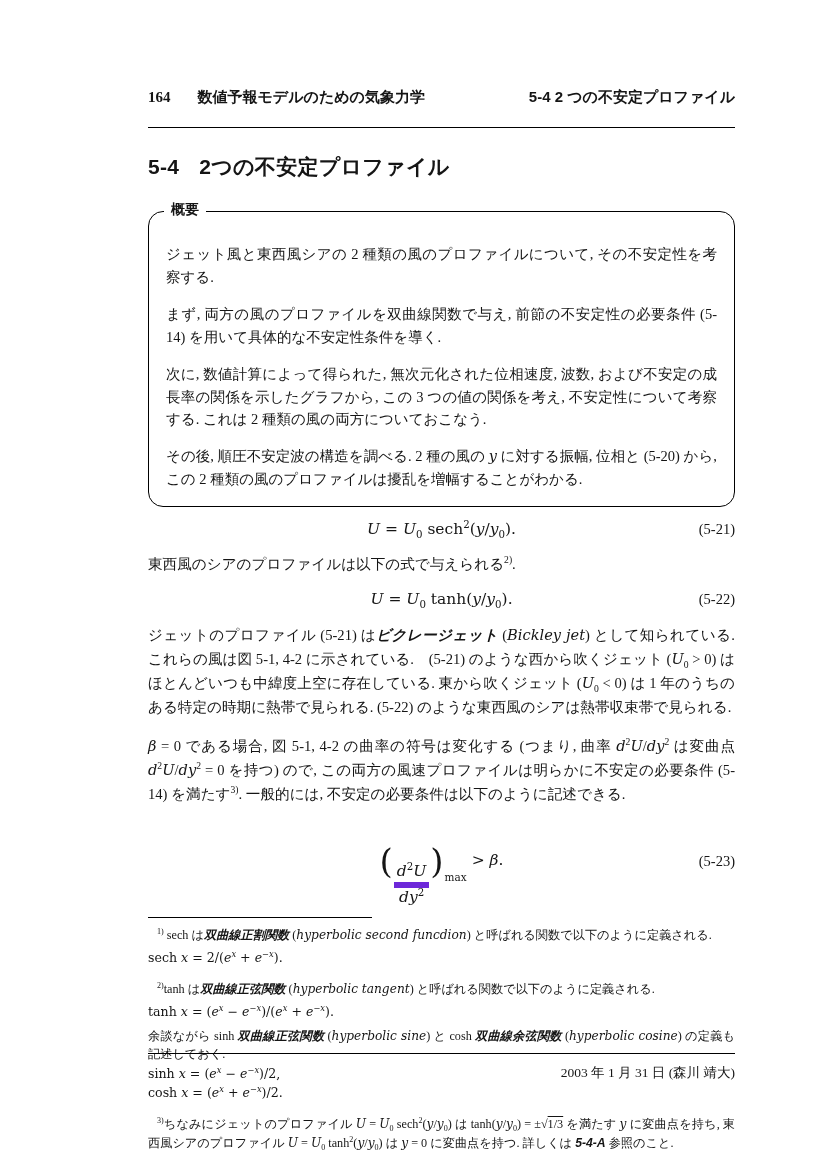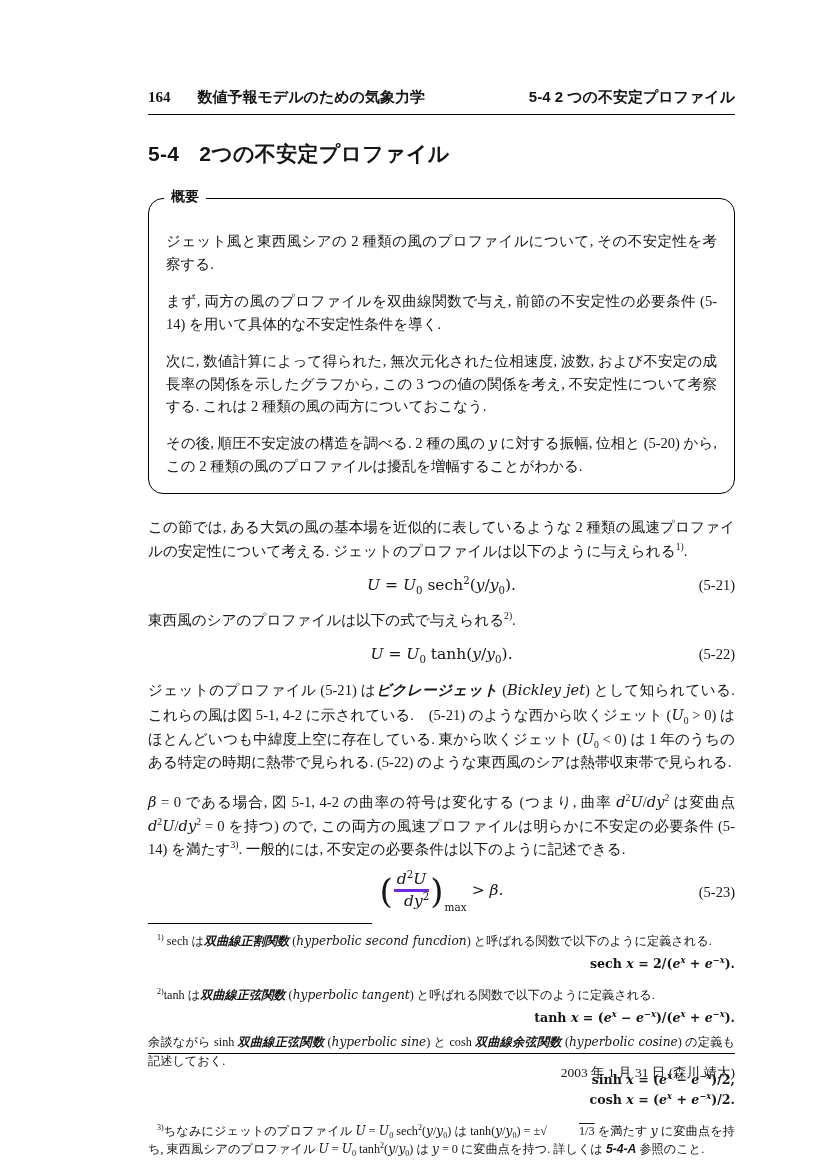--- a/index.html
+++ b/index.html
@@ -6,21 +6,21 @@
   html,body { margin:0; padding:0; }
   body {
     width:826px; height:1169px; background:#ffffff; color:#151515;
     font-family:"Liberation Serif","DejaVu Serif",serif;
     position:relative; overflow:hidden;
   }
   .page { position:absolute; inset:0; padding:88px 91px 0 148px; }
 
   
   .header { display:flex; align-items:baseline; border-bottom:1.2px solid #000;
-            padding-bottom:7px; font-weight:700; font-size:15px; }
+            padding-bottom:20px; font-weight:700; font-size:15px; }
   .header .pagenum { font-family:"Liberation Serif",serif; }
   .header .htitle-left { margin-left:27px; font-family:"Liberation Sans",sans-serif; }
   .header .htitle-right { margin-left:auto; font-family:"Liberation Sans",sans-serif; }
 
   
   .section-title { margin-top:25px; font-size:21px; font-weight:700; letter-spacing:0.3px; }
   .section-title .secnum { font-family:Liberation Sans, sans-serif; margin-right:20px; }
   .section-title .sectext { font-family:"Liberation Sans",sans-serif; }
 
   
@@ -36,49 +36,49 @@
   .bp.first { margin-top:22px; }
 
   
   .deq { position:relative; text-align:center; margin:13px 0;
          font-size:15.5px; font-family:"DejaVu Serif",serif; }
   .deq .eqno { position:absolute; right:0; top:50%; transform:translateY(-50%);
                font-size:14.5px; font-family:"Liberation Serif",serif; font-style:normal; }
   .deq-523 { margin:9px 0 6px; }
   .frac { display:inline-flex; flex-direction:column; vertical-align:middle;
           margin:0 1px; line-height:1.15; text-align:center; }
-  .frac .fnum { border-bottom:3px solid #6d28d9; padding:0 3px 1px; }
-  .frac .fden { padding-top:1px;text-align:right; }
+  .frac .fnum { border-bottom:6px solid #6d28d9; padding:0 3px 1px;margin-top:48px; }
+  .frac .fden { padding-top:1px; }
   .paren { font-size:34px; font-weight:300; vertical-align:middle; line-height:0.9;
            font-family:"DejaVu Serif",serif; }
   .psub { font-size:10.5px; vertical-align:-16px; margin-left:1px; font-style:normal; }
 
   
   .fnrule { width:224px; border:none; border-top:1.1px solid #000; margin:10px 0 8px; }
   .fn { font-size:12.2px; line-height:1.5; text-align:justify; margin:0; }
   .fn.indent { text-indent:9px; }
   .fn.gap { margin-top:12px; }
-  .fdeq { text-align:right; margin:5px 0; font-size:12.6px; font-family:"DejaVu Serif",serif;font-weight:bold; }
+  .fdeq { text-align:left; margin:5px 0; font-size:12.6px; font-family:"DejaVu Serif",serif; }
   .fdeq.tight { margin:1px 0; }
 
   
   .footer { position:absolute; left:148px; right:91px; top:1053px; }
   .footer-rule { border:none; border-top:1px solid #000; margin:0; }
   .footer-date { margin-top:10px; font-size:13.5px;text-align:right; }
 
   
   .run-r  { }
   .run-m  { font-style:italic; font-family:"DejaVu Serif",serif; }
   .run-i  { font-style:italic; font-family:"DejaVu Serif",serif; }
   .run-b  { font-weight:700; font-family:"Liberation Sans",sans-serif;font-style:italic; }
   .run-sup  { vertical-align:super; font-size:0.66em; line-height:0; font-style:normal; }
   .run-sub  { vertical-align:sub;   font-size:0.66em; line-height:0; font-style:normal; }
   .run-msup { vertical-align:super; font-size:0.66em; line-height:0;
               font-style:italic; font-family:"DejaVu Serif",serif; }
-  .run-ol { text-decoration:overline;margin-left:32px; }
+  .run-ol { text-decoration:overline; }
 </style>
 </head>
 <body>
 
 <div class="page">
 
   <div class="header">
     <span class="pagenum">164</span>
     <span class="htitle-left">数値予報モデルのための気象力学</span>
     <span class="htitle-right">5-4 2 つの不安定プロファイル</span>
@@ -89,21 +89,20 @@
   </div>
 
   <div class="obox">
     <span class="obox-label">概要</span>
     <p><span class="run-r">ジェット風と東西風シアの 2 種類の風のプロファイルについて, その不安定性を考察する.</span></p>
     <p><span class="run-r">まず, 両方の風のプロファイルを双曲線関数で与え, 前節の不安定性の必要条件 (5-14) を用いて具体的な不安定性条件を導く.</span></p>
     <p><span class="run-r">次に, 数値計算によって得られた, 無次元化された位相速度, 波数, および不安定の成長率の関係を示したグラフから, この 3 つの値の関係を考え, 不安定性について考察する. これは 2 種類の風の両方についておこなう.</span></p>
     <p><span class="run-r">その後, 順圧不安定波の構造を調べる. 2 種の風の </span><span class="run-m">y</span><span class="run-r"> に対する振幅, 位相と (5-20) から, この 2 種類の風のプロファイルは擾乱を増幅することがわかる.</span></p>
   </div>
 
-  <p class="bp first"><span class="run-r">この節では, ある大気の風の基本場を近似的に表しているような 2 種類の風速プロファイルの安定性について考える. ジェットのプロファイルは以下のように与えられる</span><span class="run-sup">1)</span><span class="run-r">.</span></p>
 
   <div class="deq">
     <span><span class="run-m">U</span><span class="run-r"> = </span><span class="run-m">U</span><span class="run-sub">0</span><span class="run-r"> sech</span><span class="run-sup">2</span><span class="run-r">(</span><span class="run-m">y</span><span class="run-r">/</span><span class="run-m">y</span><span class="run-sub">0</span><span class="run-r">).</span></span>
     <span class="eqno">(5-21)</span>
   </div>
 
   <p class="bp"><span class="run-r">東西風のシアのプロファイルは以下の式で与えられる</span><span class="run-sup">2)</span><span class="run-r">.</span></p>
 
   <div class="deq">
     <span><span class="run-m">U</span><span class="run-r"> = </span><span class="run-m">U</span><span class="run-sub">0</span><span class="run-r"> tanh(</span><span class="run-m">y</span><span class="run-r">/</span><span class="run-m">y</span><span class="run-sub">0</span><span class="run-r">).</span></span>

